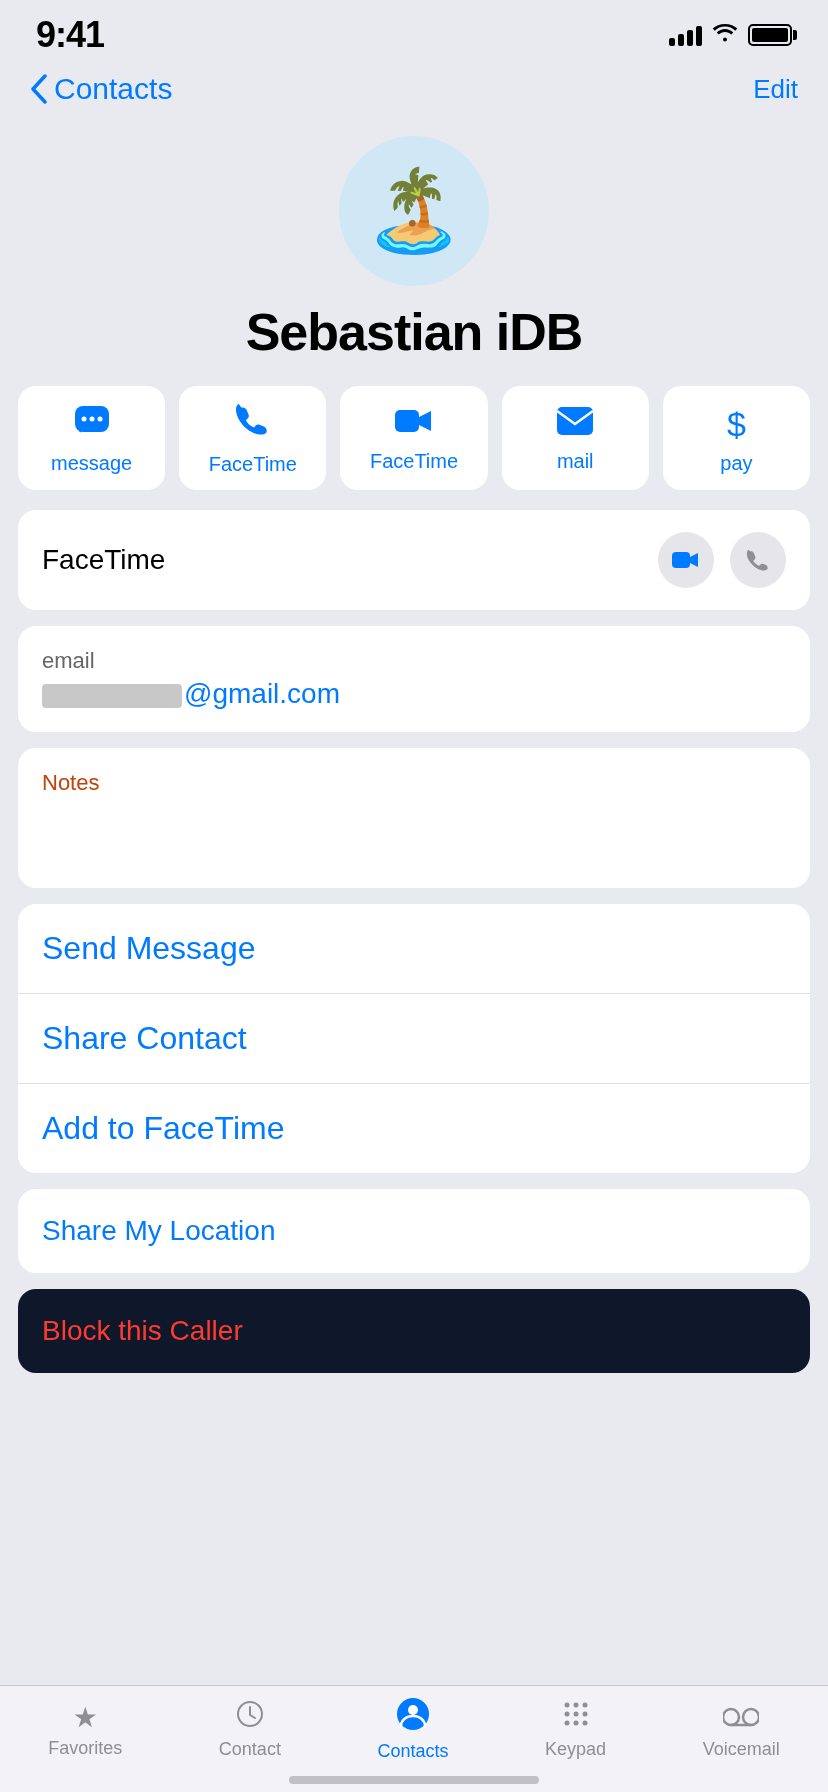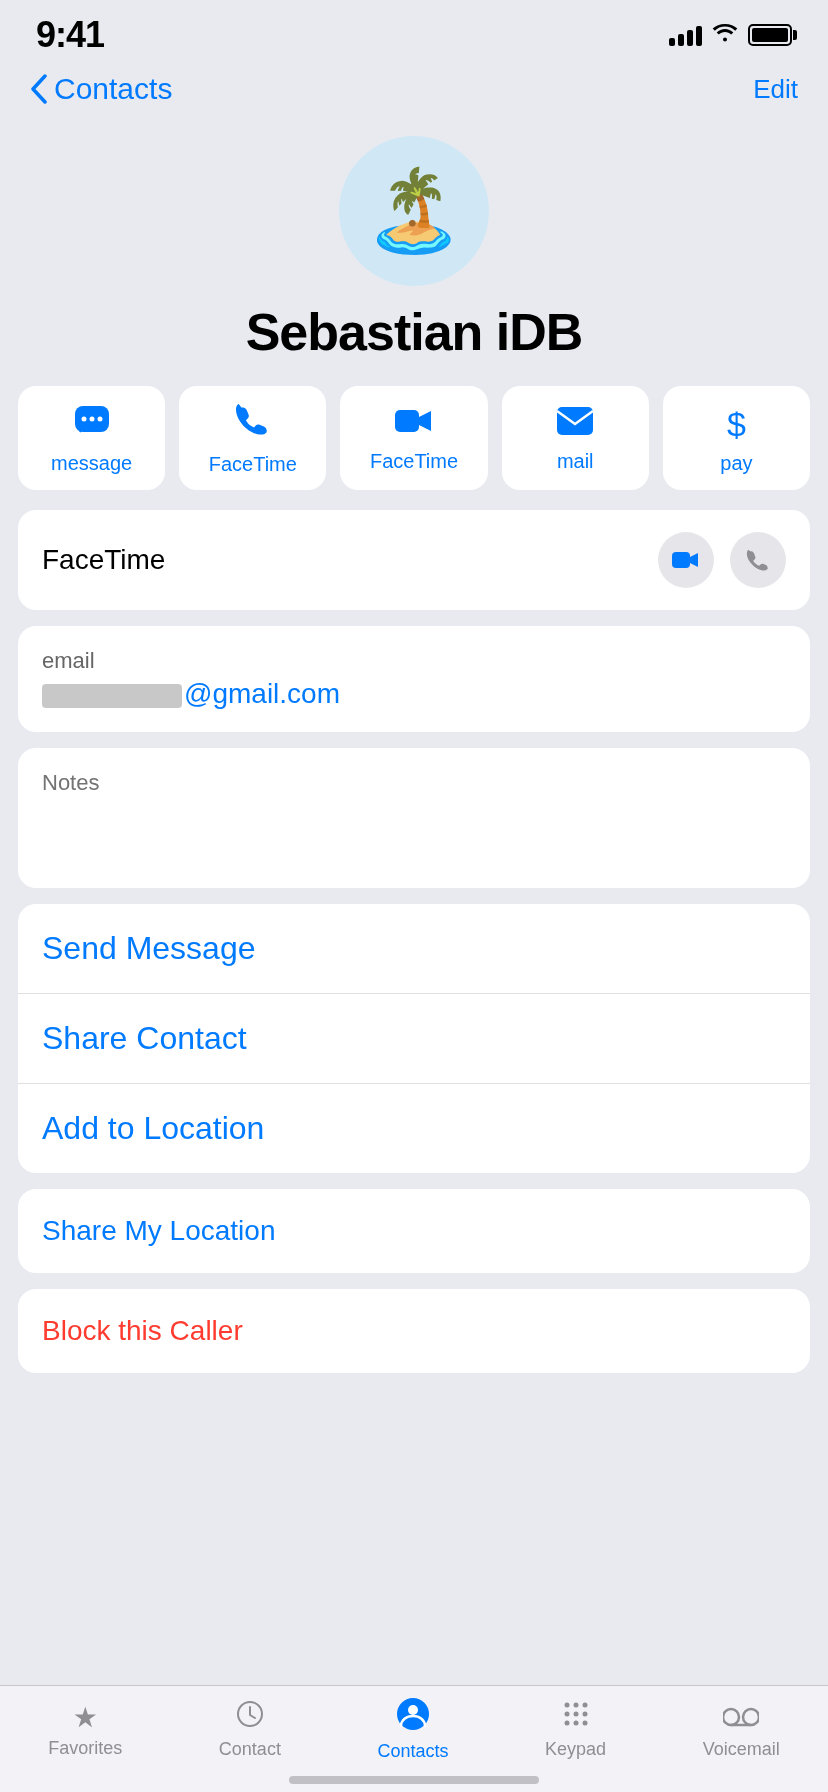--- a/index.html
+++ b/index.html
@@ -212,21 +212,21 @@
     
     .notes-card {
       background: #fff;
       border-radius: 18px;
       margin: 0 18px 16px 18px;
       padding: 22px 24px;
       min-height: 140px;
     }
     .notes-label {
       font-size: 22px;
-      color: #737373;
+      color: #c2410c;
     }
 
     
     .action-list-card {
       background: #fff;
       border-radius: 18px;
       margin: 0 18px 16px 18px;
       overflow: hidden;
     }
     .action-list-item {
@@ -249,21 +249,21 @@
     }
     .single-action-item {
       padding: 26px 24px;
       font-size: 28px;
       color: #007AFF;
       cursor: pointer;
     }
 
     
     .danger-card {
-      background: #ffffff;
+      background: #0f172a;
       border-radius: 18px;
       margin: 0 18px 0 18px;
       overflow: hidden;
     }
     .danger-item {
       padding: 26px 24px;
       font-size: 28px;
       color: #FF3B30;
       cursor: pointer;
     }
@@ -445,21 +445,21 @@
   </div>
 
   <div class="action-list-card">
     <div class="action-list-item">
       <span>Send Message</span>
     </div>
     <div class="action-list-item">
       <span>Share Contact</span>
     </div>
     <div class="action-list-item" style="border-bottom:none;">
-      <span>Add to Location</span>
+      <span>Add to FaceTime</span>
     </div>
   </div>
 
   <div class="single-action-card">
     <div class="single-action-item">
       <span>Share My Location</span>
     </div>
   </div>
 
   <div class="danger-card">

